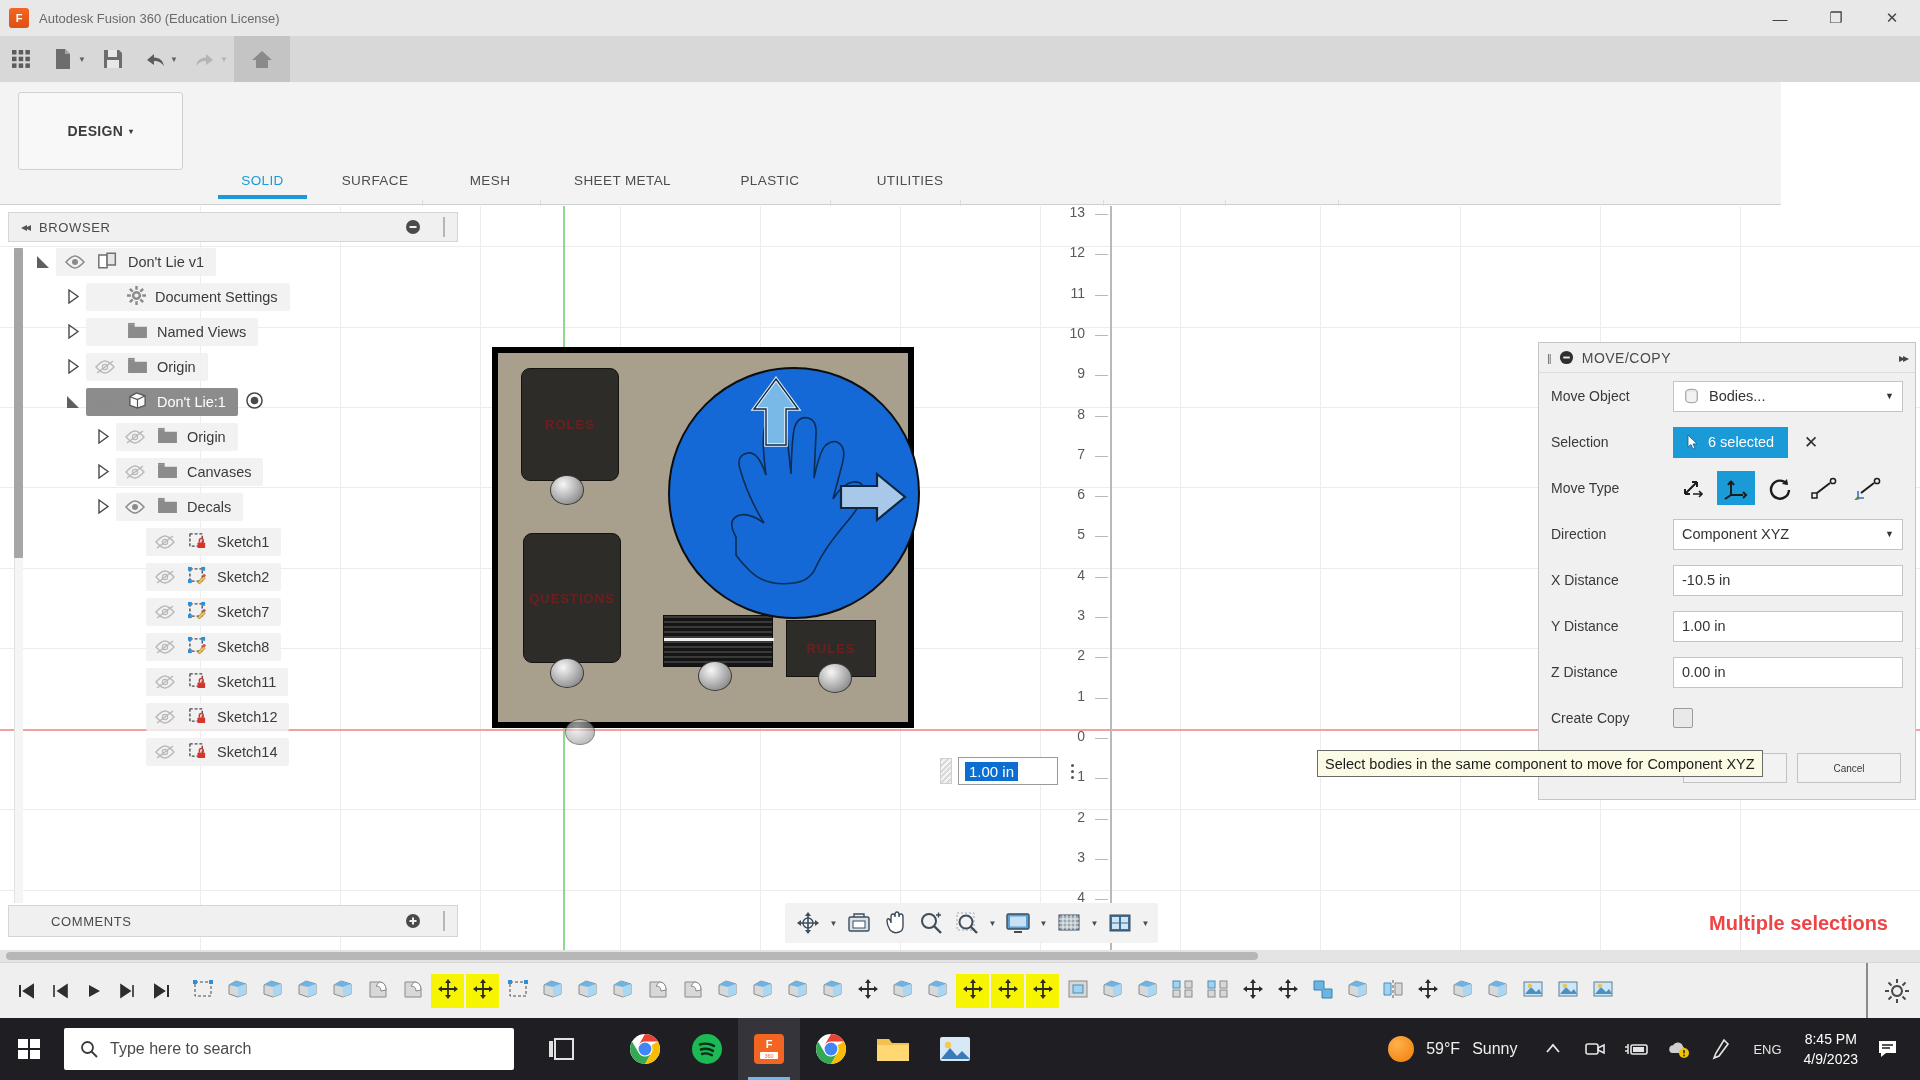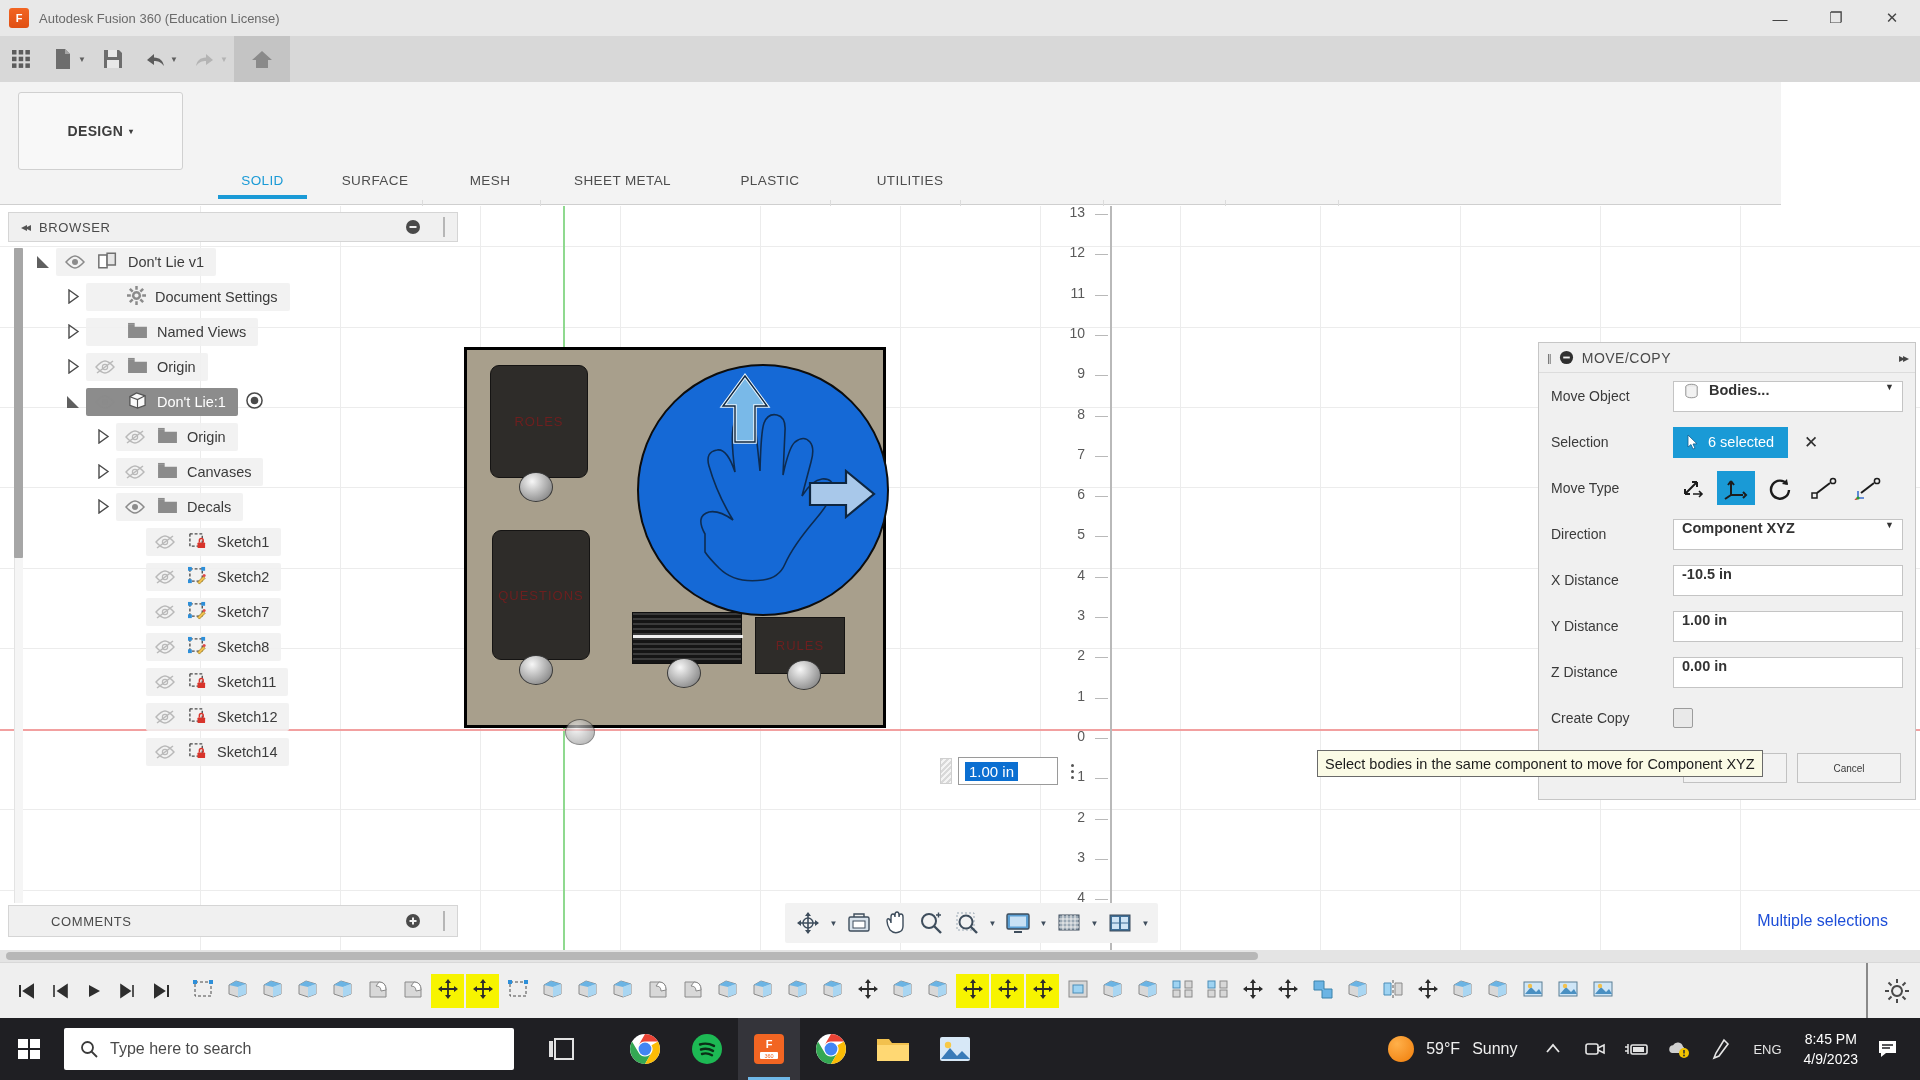--- a/index.html
+++ b/index.html
@@ -127,21 +127,21 @@
   }
   .gridline-v{position:absolute;top:0;height:744px;width:1px;background:#ececec;}
   .gridline-h{position:absolute;left:0;width:1920px;height:1px;background:#ececec;}
   #axis-y{position:absolute;left:563px;top:0;width:2px;height:744px;background:#8fd98f;}
   #axis-x{position:absolute;left:0;top:523px;width:1920px;height:2px;background:#f2a0a0;}
   #ruler{position:absolute;left:1110px;top:0;width:2px;height:744px;background:#b9b9b9;}
   .rtick{position:absolute;left:1095px;width:13px;height:1px;background:#b9b9b9;}
   .rnum{position:absolute;width:30px;text-align:right;font-size:14px;color:#5a5a5a;}
 
   
-  #model{position:absolute;left:464px;top:141px;width:422px;height:381px;background:#a89f8c;border:3px solid #000000;}
+  #model{position:absolute;left:492px;top:141px;width:422px;height:381px;background:#a89f8c;border:6px solid #000000;font-weight:bold;}
   .mbtn{position:absolute;background:#2e2c29;border-radius:9px;border:1px solid #151413;
         display:flex;align-items:center;justify-content:center;
         color:#6d1f1f;font-size:13px;letter-spacing:1px;}
   .mbtn-sq{position:absolute;background:#2e2c29;border:1px solid #151413;
         display:flex;align-items:center;justify-content:center;
         color:#6d1f1f;font-size:13px;letter-spacing:1px;}
   .mball{position:absolute;width:34px;height:30px;border-radius:50%;
          background:radial-gradient(circle at 38% 30%,#f4f4f4 2%,#b9b9b9 45%,#6f6f6f 100%);
          border:1px solid #3a3a3a;}
   #bigcircle{position:absolute;left:170px;top:14px;width:252px;height:252px;border-radius:50%;
@@ -162,35 +162,35 @@
   #viewcube{position:absolute;left:1805px;top:240px;width:74px;height:52px;}
 
   
   #navbar{
     position:absolute;left:785px;top:903px;height:40px;background:#f2f2f2;
     display:flex;align-items:center;padding:0 6px;gap:2px;border-radius:2px;
   }
   .nbtn{width:34px;height:34px;display:flex;align-items:center;justify-content:center;color:#3e4d5c;}
   .ncar{width:13px;height:34px;display:flex;align-items:center;justify-content:center;font-size:8px;color:#3e4d5c;}
 
-  #multisel{position:absolute;right:32px;top:912px;font-size:16px;font-weight:normal;color:#1d4ed8;}
+  #multisel{position:absolute;right:32px;top:912px;font-size:20px;font-weight:bold;color:#ef4444;}
 
   
   #mcdlg{
     position:absolute;left:1538px;top:342px;width:378px;height:458px;
     background:#f0f0f0;border:1px solid #c6c6c6;z-index:20;
   }
   #mchdr{height:30px;background:#f0f0f0;border-bottom:1px solid #dcdcdc;
          display:flex;align-items:center;gap:8px;padding:0 8px;}
   #mctitle{font-size:14px;color:#4a4a4a;letter-spacing:.5px;}
   #mcexp{margin-left:auto;font-size:12px;color:#444;letter-spacing:-2px;}
   .frow{height:46px;display:flex;align-items:center;padding:0 12px;}
   .flabel{width:122px;font-size:14px;color:#3a3a3a;}
-  .finput{flex:1;height:31px;background:#fff;border:1px solid #c4c4c4;display:flex;align-items:flex-start;
-          padding:0 8px;font-size:14.5px;color:#333;font-weight:bold;}
+  .finput{flex:1;height:31px;background:#fff;border:1px solid #c4c4c4;display:flex;align-items:center;
+          padding:0 8px;font-size:14.5px;color:#333;}
   .fcaret{margin-left:auto;font-size:9px;color:#333;}
   #selbtn{height:31px;background:#1a9ad6;color:#fff;display:flex;align-items:center;gap:8px;
           padding:0 14px;font-size:14.5px;}
   #selclear{margin-left:16px;font-size:17px;color:#2f2f2f;}
   .mt{width:38px;height:34px;display:flex;align-items:center;justify-content:center;}
   .mt.active{background:#1a9ad6;}
   #copybox{width:20px;height:20px;border:1px solid #9c9c9c;background:#e9e9e9;border-radius:2px;}
   #mcbtns{position:absolute;left:0;bottom:0;width:100%;height:62px;display:flex;align-items:center;justify-content:flex-end;gap:10px;padding:0 14px;}
   .dbtn{width:104px;height:30px;background:#f2f2f2;border:1px solid #c2c2c2;
         display:flex;align-items:center;justify-content:center;font-size:10px;color:#3a3a3a;}

